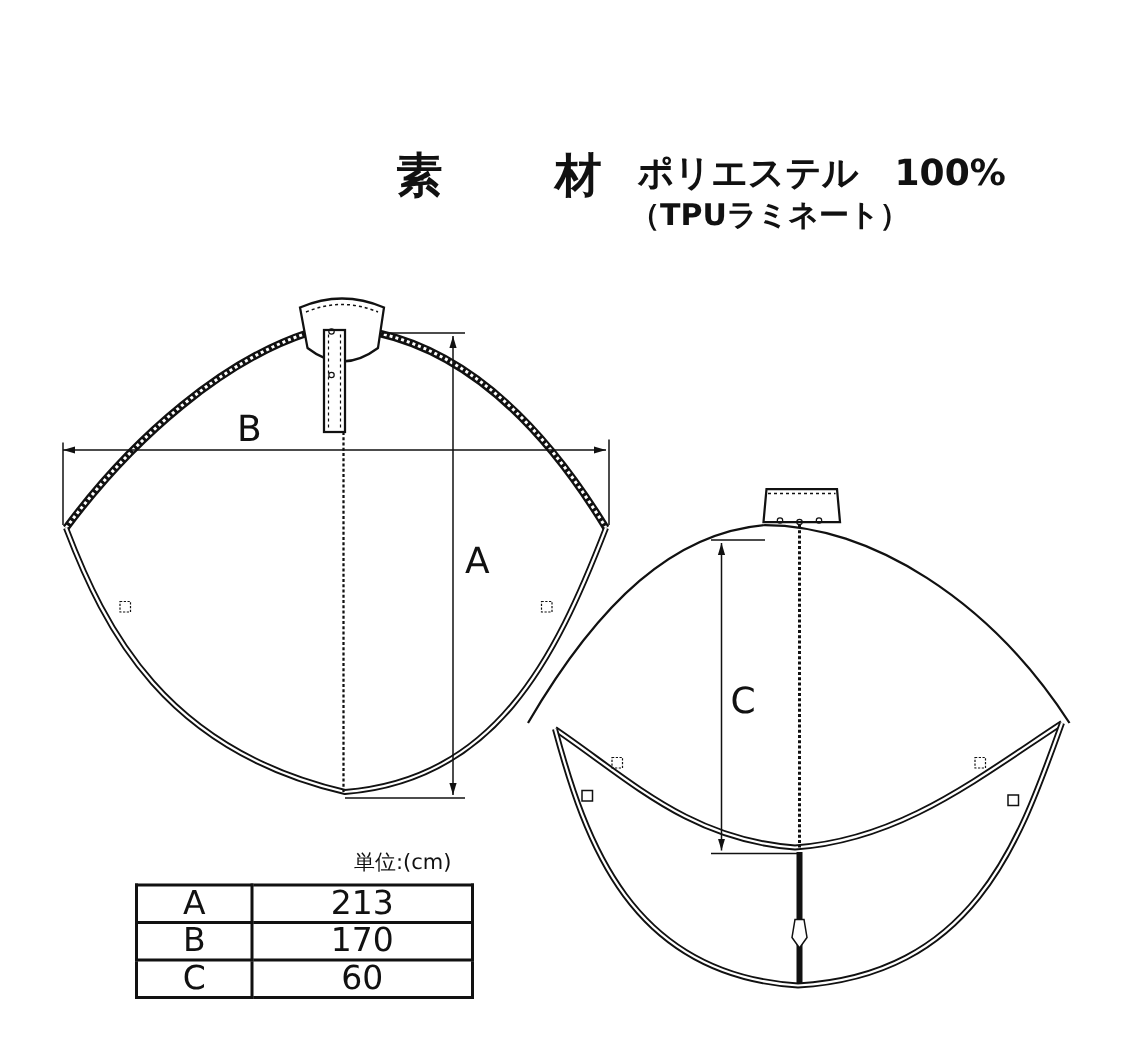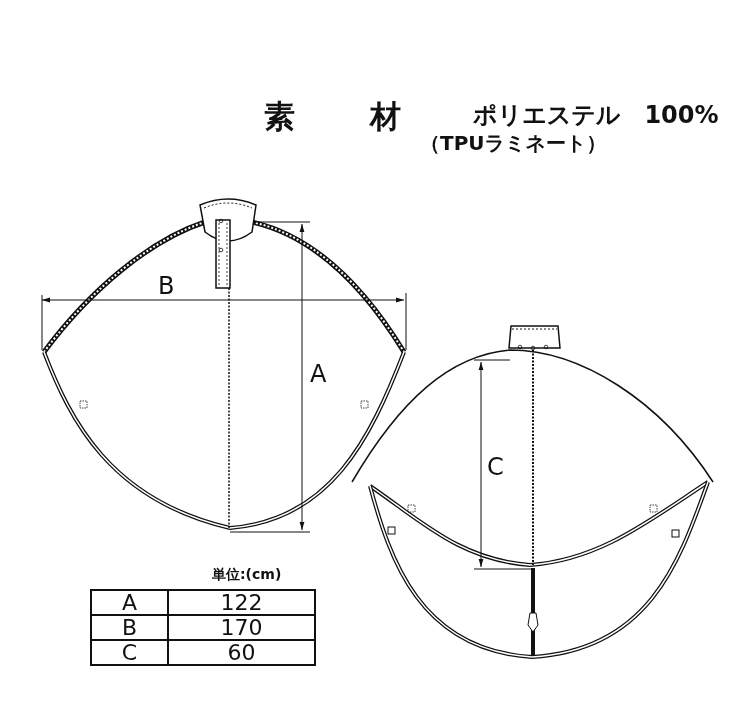--- a/index.html
+++ b/index.html
@@ -1,23 +1,23 @@
 <!DOCTYPE html>
 <html><head>
 <meta charset="utf-8">
 <style>
   html, body { margin:0; padding:0; background:#ffffff; }
   body { width:750px; height:704px; position:relative; overflow:hidden;
          font-family:"DejaVu Sans", "Liberation Sans", sans-serif; color:#111; }
   .material-label { position:absolute; left:264px; top:96px; font-size:31px; font-weight:bold; letter-spacing:22px; }
-  .material-line1 { position:absolute; left:425px; top:99px; font-size:24px; font-weight:bold; white-space:pre;margin-left:48px; }
+  .material-line1 { position:absolute; left:425px; top:99px; font-size:24px; font-weight:bold; white-space:pre; }
   .material-line2 { position:absolute; left:420px; top:130px; font-size:20px; font-weight:bold; white-space:pre; }
   svg.drawing { position:absolute; left:0; top:0; }
   .dim-label { position:absolute; font-size:24px; font-family:"DejaVu Sans", sans-serif; }
-  .unit-label { position:absolute; left:212px; top:566px; font-size:14px; font-weight:bold; }
+  .unit-label { position:absolute; left:236px; top:566px; font-size:14px; font-weight:normal; }
   table.dims { position:absolute; left:90px; top:589px; border-collapse:collapse; font-size:22px; }
   table.dims td { border:2px solid #111; height:23px; padding:0; text-align:center; line-height:23px; }
   table.dims td.k { width:75px; }
   table.dims td.v { width:145px; }
 </style>
 </head>
 <body>
 
 <div class="material-label">素　材</div>
 <div class="material-line1">ポリエステル　100%</div>
@@ -95,21 +95,21 @@
 
 <div class="dim-label" style="left:158px; top:272px;">B</div>
 <div class="dim-label" style="left:310px; top:360px;">A</div>
 <div class="dim-label" style="left:487px; top:453px;">C</div>
 
 <div class="unit-label">単位:(cm)</div>
 <table class="dims">
   <tbody>
       <tr>
     <td class="k">A</td>
-    <td class="v">122</td>
+    <td class="v">213</td>
   </tr>
   <tr>
     <td class="k">B</td>
     <td class="v">170</td>
   </tr>
   <tr>
     <td class="k">C</td>
     <td class="v">60</td>
   </tr>
 </tbody>

